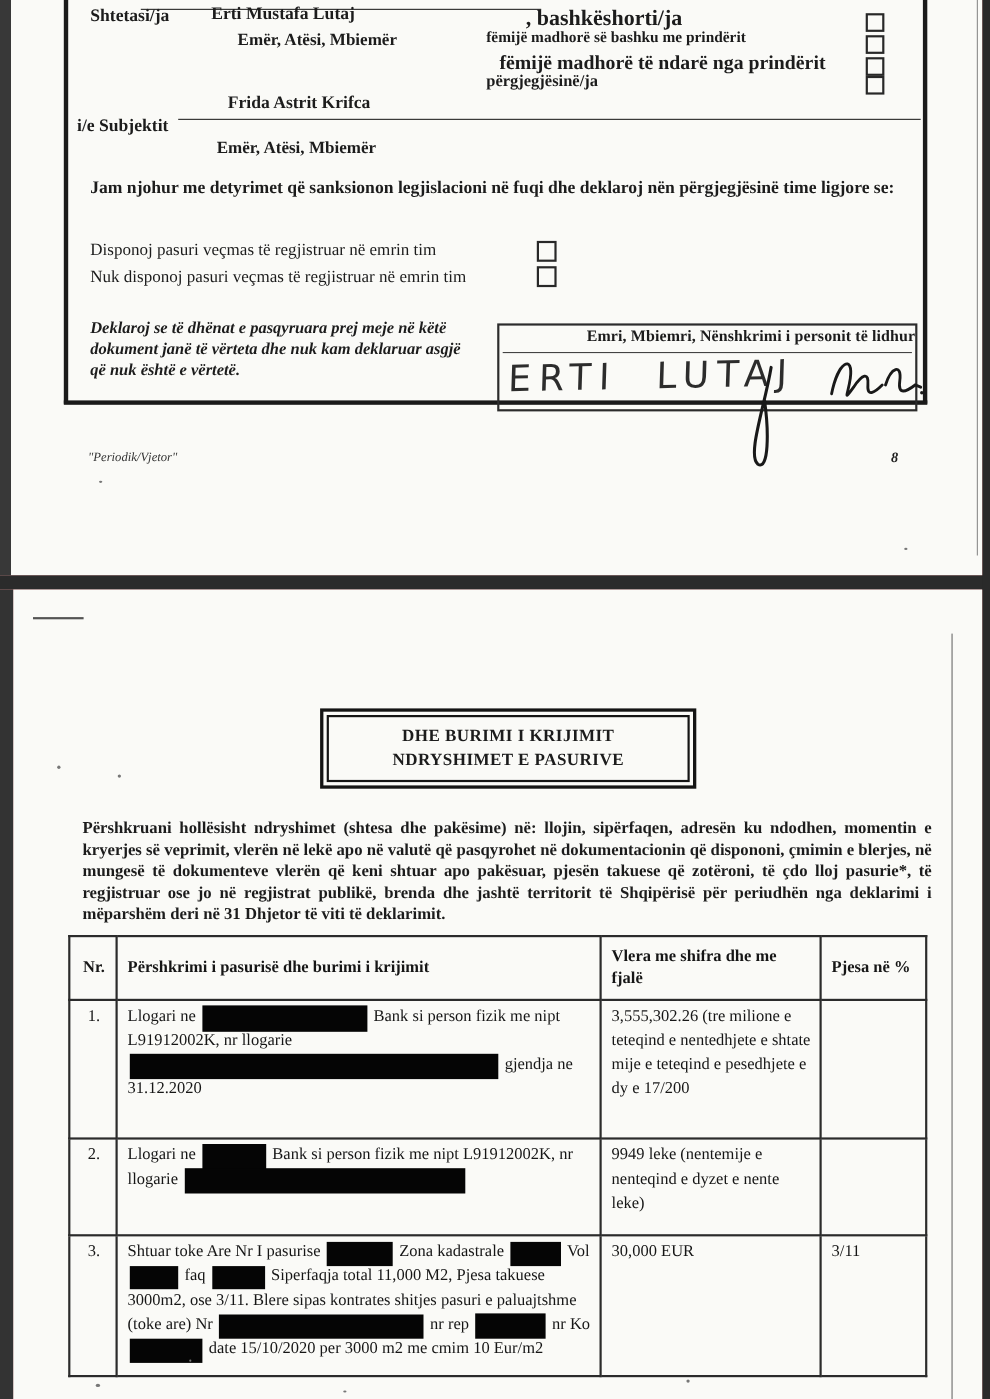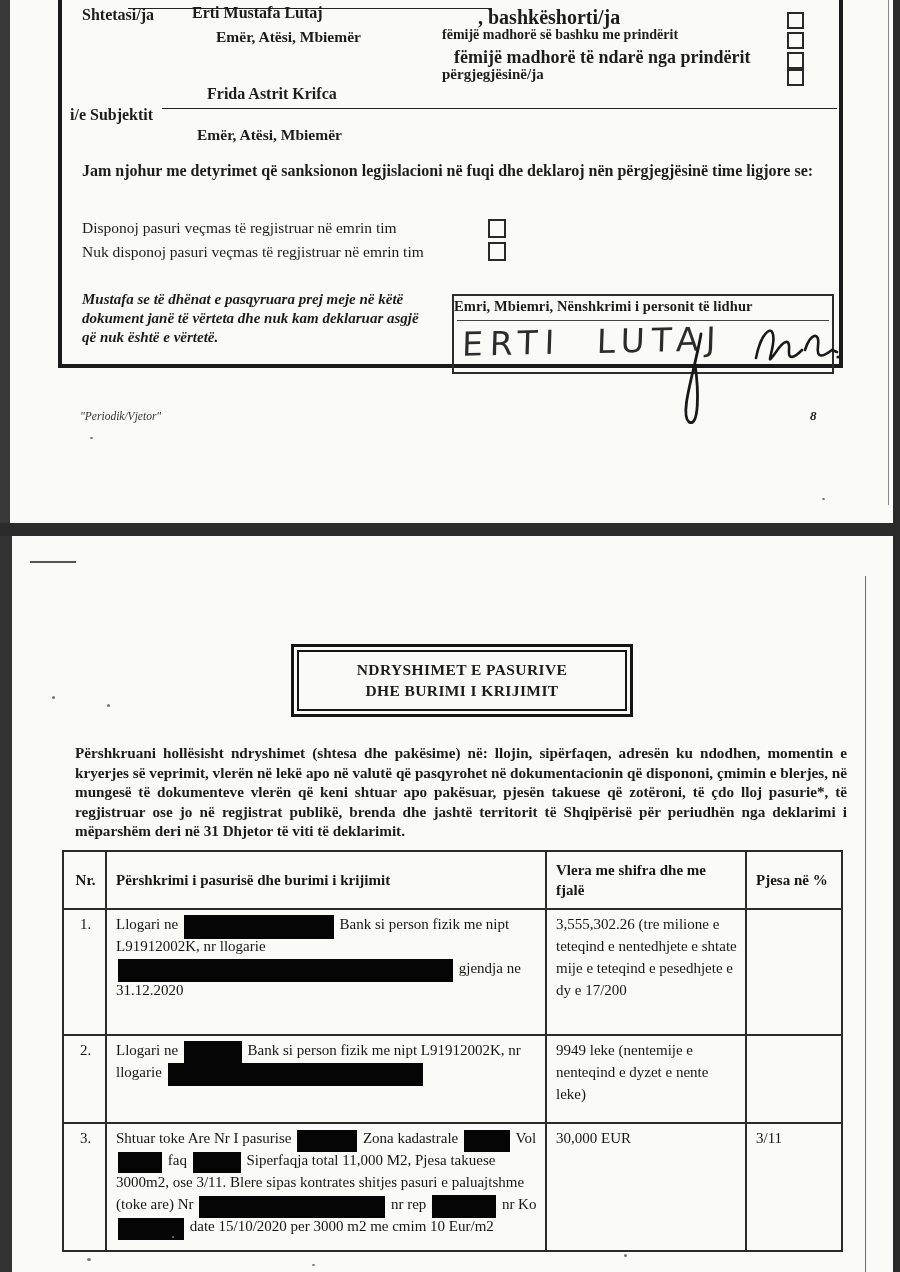--- a/index.html
+++ b/index.html
@@ -24,21 +24,21 @@
   .vline{position:absolute;background:#1c1c1c;}
   .txt{position:absolute;white-space:nowrap;}
   .wrap{position:absolute;white-space:normal;}
   .just{text-align:justify;}
   .redact{
     display:inline-block;background:#070707;vertical-align:middle;
     margin:-3px 2px;transform:translateY(1px);
   }
   
   .sigbox{position:absolute;border:2px solid #2e2e2e;background:transparent;}
-  .sigtitle{font-weight:bold;font-size:14.5px;text-align:left;padding-top:2px;letter-spacing:.1px;}
+  .sigtitle{font-weight:bold;font-size:14.5px;text-align:right;padding-top:2px;letter-spacing:.1px;}
   .sigdivider{position:absolute;left:3px;right:3px;top:24px;border-top:1.4px solid #444;}
   .handname{
     position:absolute;left:8px;top:26px;
     font-family:"DejaVu Sans", sans-serif;font-size:33px;color:#191919;
     letter-spacing:7px;word-spacing:18px;transform:rotate(-1.2deg) skewX(-3deg);
     opacity:.9;white-space:nowrap;
   }
   
   .titleouter{position:absolute;border:3px solid #161616;padding:3px;background:transparent;}
   .titleinner{border:2px solid #161616;padding:7px 14px 8px;}
@@ -88,21 +88,21 @@
     <div class="fillline" style="left:152px;top:108px;width:675px;"></div>
     <span class="txt b" style="left:187px;top:126px;font-size:15.5px;">Emër, Atësi,  Mbiemër</span>
 
     <div class="wrap just b" style="left:72px;top:160px;width:748px;font-size:16px;line-height:22px;">Jam njohur me detyrimet që sanksionon legjislacioni në fuqi dhe deklaroj nën përgjegjësinë time ligjore se:</div>
 
     <span class="txt" style="left:72px;top:219px;font-size:15.5px;">Disponoj pasuri veçmas të regjistruar në emrin tim</span>
     <span class="cb" style="left:478px;top:219px;width:14px;height:15px;"></span>
     <span class="txt" style="left:72px;top:243px;font-size:15.5px;">Nuk disponoj pasuri veçmas të regjistruar në emrin tim</span>
     <span class="cb" style="left:478px;top:242px;width:14px;height:15px;"></span>
 
-    <div class="wrap b i" style="left:72px;top:290px;width:352px;font-size:15px;line-height:19px;">Mustafa se të dhënat e pasqyruara prej meje në këtë dokument janë të vërteta dhe nuk kam deklaruar asgjë që nuk është e vërtetë.</div>
+    <div class="wrap b i" style="left:72px;top:290px;width:352px;font-size:15px;line-height:19px;">Deklaroj se të dhënat e pasqyruara prej meje në këtë dokument janë të vërteta dhe nuk kam deklaruar asgjë që nuk është e vërtetë.</div>
 
     <div class="sigbox" style="left:442px;top:294px;width:378px;height:76px;">
       <div class="sigtitle">Emri, Mbiemri, Nënshkrimi i personit të lidhur</div>
       <div class="sigdivider"></div>
       <div class="handname">ERTI LUTAJ</div>
     </div>
 
     <svg class="sig" style="left:740px;top:310px;" width="90" height="70" viewBox="0 0 90 70">
       <path d="M6 48 C 12 18, 26 12, 23 34 C 21 48, 16 56, 26 42 C 34 30, 40 28, 39 40 C 38 52, 46 46, 52 40" stroke="#1b1b1b" stroke-width="2.6" fill="none" stroke-linecap="round"></path>
       <path d="M55 40 C 60 24, 70 20, 68 36 C 66 50, 74 46, 82 40 L 87 42" stroke="#1b1b1b" stroke-width="2.6" fill="none" stroke-linecap="round"></path>
@@ -121,22 +121,22 @@
 
   <div class="abs" style="left:0;top:523px;width:900px;height:13px;background:#2b2b2b;"></div>
 
   <div class="page" style="left:12px;top:536px;width:881px;height:736px;">
 
     <div class="abs" style="left:18px;top:25px;width:46px;height:2px;background:#555;"></div>
     <div class="vline" style="left:853px;top:40px;width:1px;height:696px;background:#6a6a6a;"></div>
 
     <div class="titleouter" style="left:279px;top:108px;width:330px;">
       <div class="titleinner">
+        <div class="titleline">DHE BURIMI I KRIJIMIT</div>
         <div class="titleline">NDRYSHIMET E PASURIVE</div>
-        <div class="titleline">DHE BURIMI I KRIJIMIT</div>
       </div>
     </div>
 
     <div class="wrap just b" style="left:63px;top:207px;width:772px;font-size:15.2px;line-height:19.5px;">Përshkruani hollësisht ndryshimet (shtesa dhe pakësime) në: llojin, sipërfaqen, adresën ku ndodhen, momentin e kryerjes së veprimit, vlerën në lekë apo në valutë që pasqyrohet në dokumentacionin që dispononi, çmimin e blerjes, në mungesë të dokumenteve vlerën që keni shtuar apo pakësuar, pjesën takuese që zotëroni, të çdo lloj pasurie*, të regjistruar ose jo në regjistrat publikë, brenda dhe jashtë territorit të Shqipërisë për periudhën nga deklarimi i mëparshëm deri në 31 Dhjetor të viti të deklarimit.</div>
 
     <table class="decl" style="left:50px;top:314px;width:779px;">
       <colgroup>
         <col style="width:43px;">
           <col style="width:440px;">
           <col style="width:200px;">

